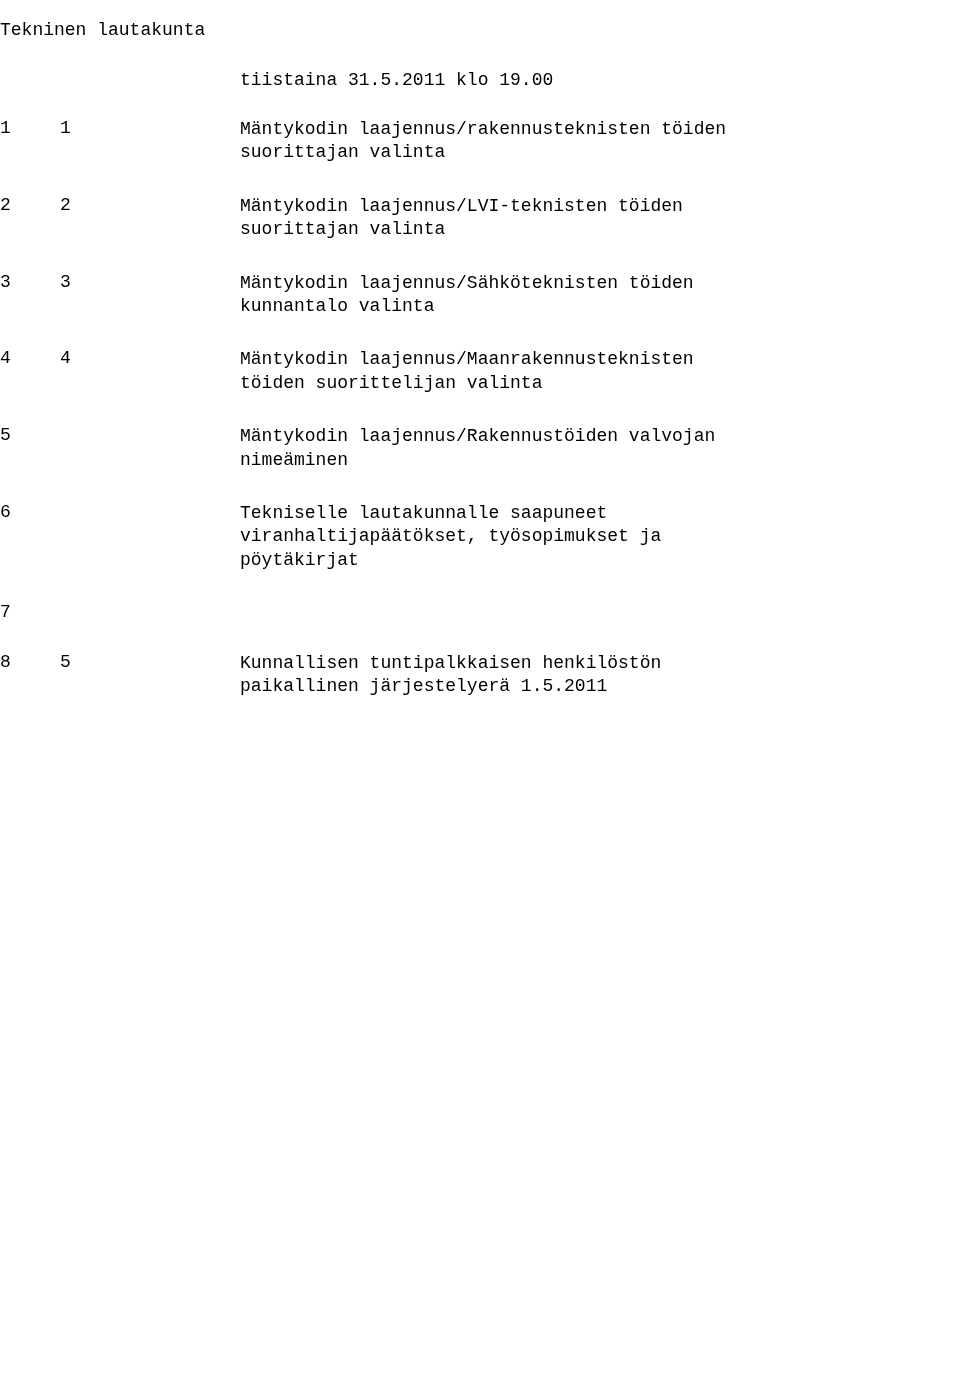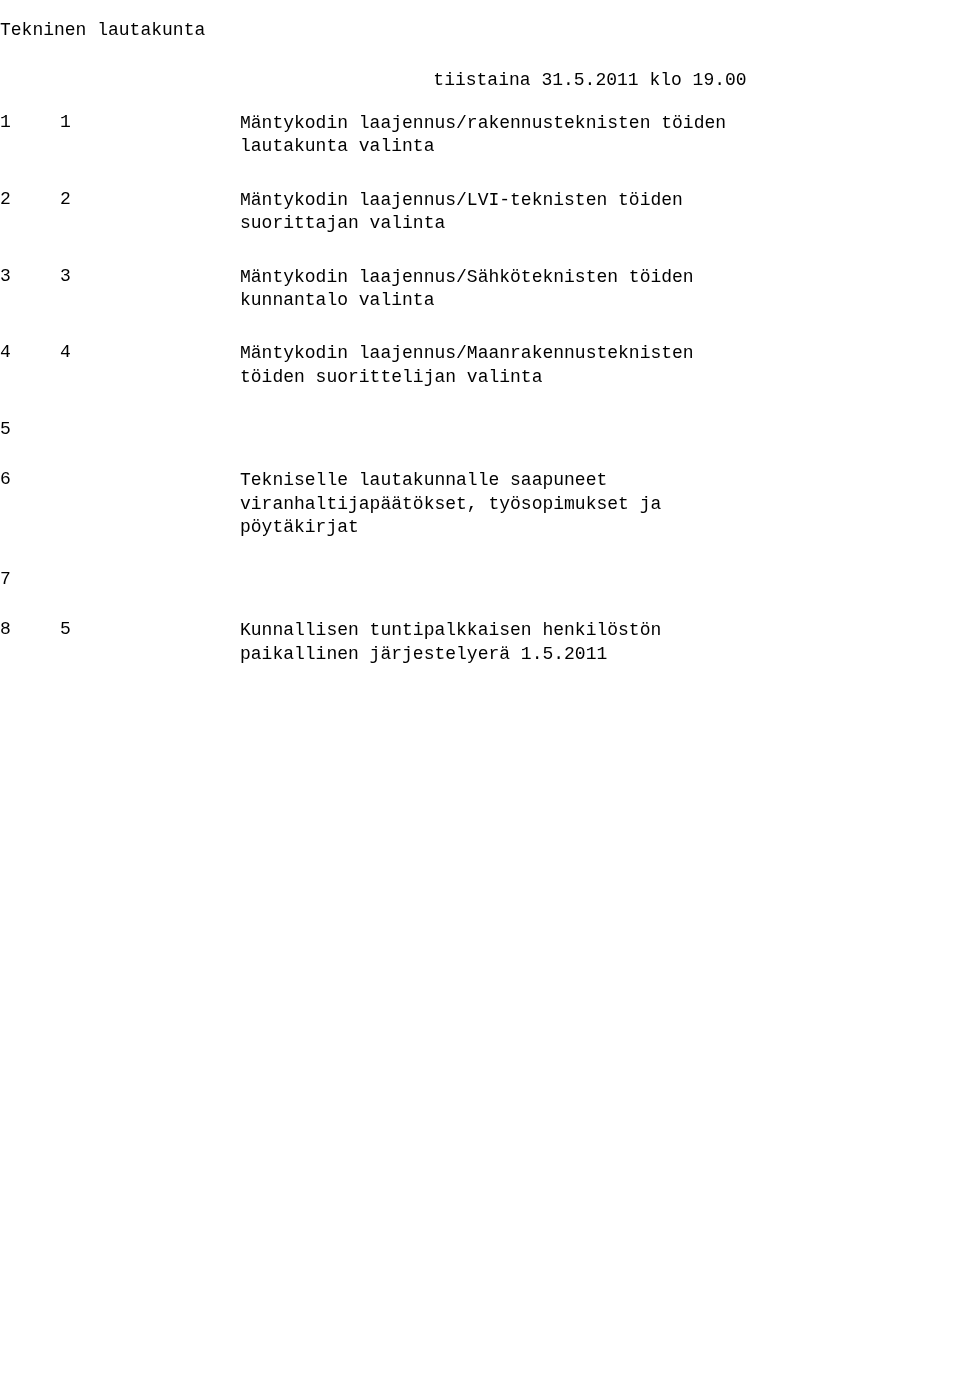--- a/index.html
+++ b/index.html
@@ -15,22 +15,21 @@
     padding: 20px 20px 40px 0;
     box-sizing: border-box;
     font-family: Liberation Mono, monospace;
   }
   .title {
     margin-left: 0;
     margin-bottom: 30px;
   }
   .datetime {
     margin-left: 240px;
-    margin-bottom: 22px;
-    text-align: center;
+    margin-bottom: 28px;
   }
   .location {
     margin-left: 240px;
     margin-bottom: 60px;
   }
   .agenda {
     margin-bottom: 200px;
   }
   .row {
     display: flex;
@@ -64,40 +63,41 @@
 <body>
 
 <div class="page">
   <div class="title">Tekninen lautakunta</div>
   <div class="datetime">tiistaina 31.5.2011 klo 19.00</div>
 
   <div class="agenda">
     <div class="row">
       <div class="col1">1</div>
       <div class="col2">1</div>
-      <div class="col3">Mäntykodin laajennus/rakennusteknisten töiden lautakunta valinta</div>
+      <div class="col3">Mäntykodin laajennus/rakennusteknisten töiden suorittajan valinta</div>
     </div>
     <div class="row">
       <div class="col1">2</div>
       <div class="col2">2</div>
       <div class="col3">Mäntykodin laajennus/LVI-teknisten töiden suorittajan valinta</div>
     </div>
     <div class="row">
       <div class="col1">3</div>
       <div class="col2">3</div>
       <div class="col3">Mäntykodin laajennus/Sähköteknisten töiden kunnantalo valinta</div>
     </div>
     <div class="row">
       <div class="col1">4</div>
       <div class="col2">4</div>
       <div class="col3">Mäntykodin laajennus/Maanrakennusteknisten töiden suorittelijan valinta</div>
     </div>
     <div class="row">
       <div class="col1">5</div>
       <div class="col2"></div>
+      <div class="col3">Mäntykodin laajennus/Rakennustöiden valvojan nimeäminen</div>
     </div>
     <div class="row">
       <div class="col1">6</div>
       <div class="col2"></div>
       <div class="col3">Tekniselle lautakunnalle saapuneet viranhaltijapäätökset, työsopimukset ja pöytäkirjat</div>
     </div>
     <div class="row">
       <div class="col1">7</div>
       <div class="col2"></div>
     </div>

